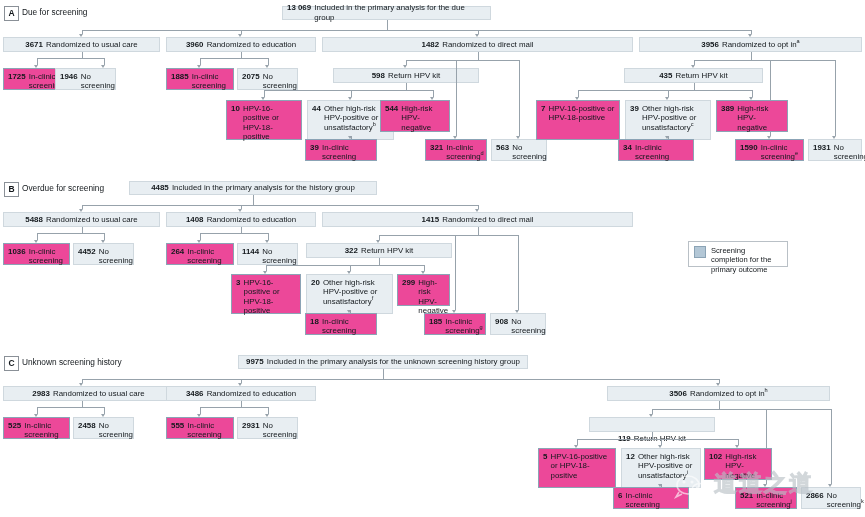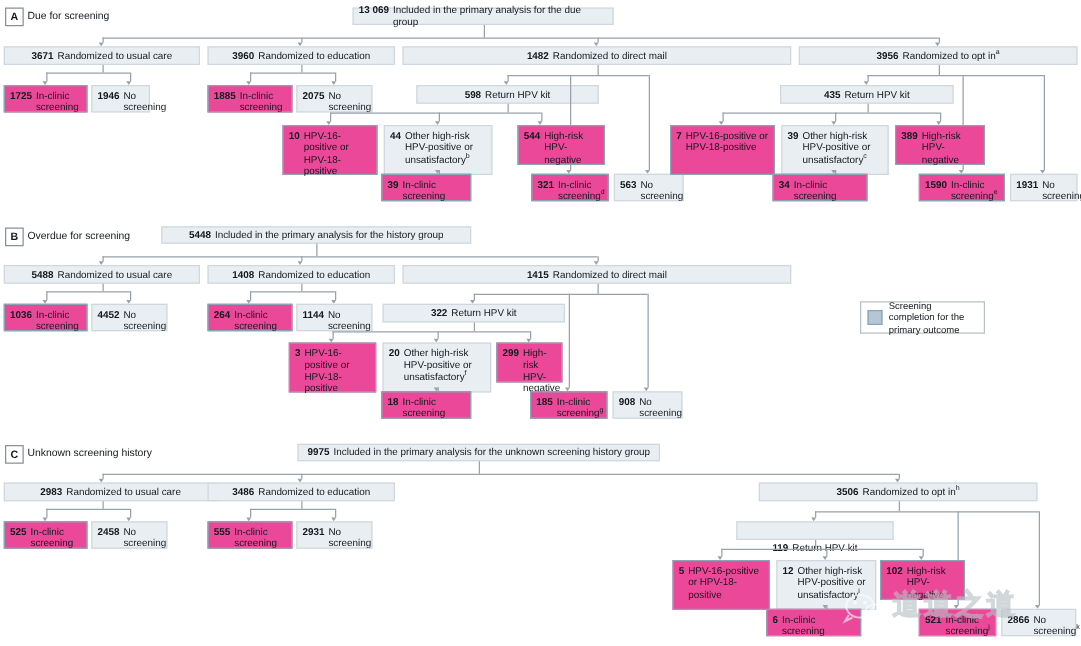--- a/index.html
+++ b/index.html
@@ -79,21 +79,20 @@
     border-top:3.4px solid #97a2ab;
   }
 
   
   .legend{
     position:absolute;
     box-sizing:border-box;
     border:1px solid #b9c0c6;
     background:#ffffff;
     display:flex;
-    align-items:center;
     padding:4px 5px;
   }
   .legend .sw{
     width:10px;height:10px;flex:0 0 10px;
     background:#b3c7d6;border:1px solid #8ba3b5;
     margin-right:5px;
   }
   .legend .lt{font-size:7.6px;line-height:9.4px;color:#13181c;}
 
   
@@ -169,21 +168,21 @@
     <div class="ln lnv" style="left: 36.5px; top: 58px; height: 6.8px;"></div>
     <div class="arw" style="left: 33.9px; top: 64.6px;"></div>
     <div class="box shade" style="left: 3px; top: 68px; width: 67px; height: 22px;">
       <div class="inner">
         <span class="n">1725</span>
         <span class="lbl">In-clinic screening</span>
       </div>
     </div>
     <div class="ln lnv" style="left: 103.5px; top: 58px; height: 6.8px;"></div>
     <div class="arw" style="left: 100.9px; top: 64.6px;"></div>
-    <div class="box pale" style="left: 73px; top: 68px; width: 47px; height: 22px;">
+    <div class="box pale" style="left: 55px; top: 68px; width: 61px; height: 22px;">
       <div class="inner">
         <span class="n">1946</span>
         <span class="lbl">No screening</span>
       </div>
     </div>
     <div class="ln lnv" style="left: 241px; top: 52px; height: 6px;"></div>
     <div class="ln lnh" style="left: 200px; top: 58px; width: 67.5px;"></div>
     <div class="ln lnv" style="left: 200px; top: 58px; height: 6.8px;"></div>
     <div class="arw" style="left: 197.4px; top: 64.6px;"></div>
     <div class="box shade" style="left: 166px; top: 68px; width: 68px; height: 22px;">
@@ -227,21 +226,21 @@
     <div class="ln lnv" style="left: 350.5px; top: 90px; height: 6.8px;"></div>
     <div class="arw" style="left: 347.9px; top: 96.6px;"></div>
     <div class="box pale" style="left: 307px; top: 100px; width: 87px; height: 40px;">
       <div class="inner">
         <span class="n">44</span>
         <span class="lbl">Other high-risk HPV-positive or unsatisfactory<sup>b</sup></span>
       </div>
     </div>
     <div class="ln lnv" style="left: 433px; top: 90px; height: 6.8px;"></div>
     <div class="arw" style="left: 430.4px; top: 96.6px;"></div>
-    <div class="box shade" style="left: 414px; top: 100px; width: 70px; height: 32px;">
+    <div class="box shade" style="left: 380px; top: 100px; width: 70px; height: 32px;">
       <div class="inner">
         <span class="n">544</span>
         <span class="lbl">High-risk HPV-negative</span>
       </div>
     </div>
     <div class="ln lnv" style="left: 350.5px; top: 135.8px; height: 4.2px;"></div>
     <div class="arw" style="left: 347.9px; top: 135.6px;"></div>
     <div class="box shade center" style="left: 305px; top: 139px; width: 72px; height: 22px;">
       <div class="inner c" style="width: auto;">
         <span class="n">39</span>
@@ -317,21 +316,21 @@
     <div class="box pale" style="left: 808px; top: 139px; width: 54px; height: 22px;">
       <div class="inner">
         <span class="n">1931</span>
         <span class="lbl">No screening</span>
       </div>
     </div>
     <div class="panel-letter" style="left: 4px; top: 182px;">B</div>
     <div class="panel-title" style="left: 22px; top: 182px;">Overdue for screening</div>
     <div class="box header center" style="left: 129px; top: 181px; width: 248px; height: 14px;">
       <div class="inner c" style="width: auto;">
-        <span class="n">5448</span>
+        <span class="n">4485</span>
         <span class="lbl">Included in the primary analysis for the history group</span>
       </div>
     </div>
     <div class="ln lnv" style="left: 253px; top: 195px; height: 10px;"></div>
     <div class="ln lnh" style="left: 81.5px; top: 205px; width: 396px;"></div>
     <div class="ln lnv" style="left: 81.5px; top: 205px; height: 3.8px;"></div>
     <div class="arw" style="left: 78.9px; top: 208.6px;"></div>
     <div class="ln lnv" style="left: 241px; top: 205px; height: 3.8px;"></div>
     <div class="arw" style="left: 238.4px; top: 208.6px;"></div>
     <div class="ln lnv" style="left: 477.5px; top: 205px; height: 3.8px;"></div>

